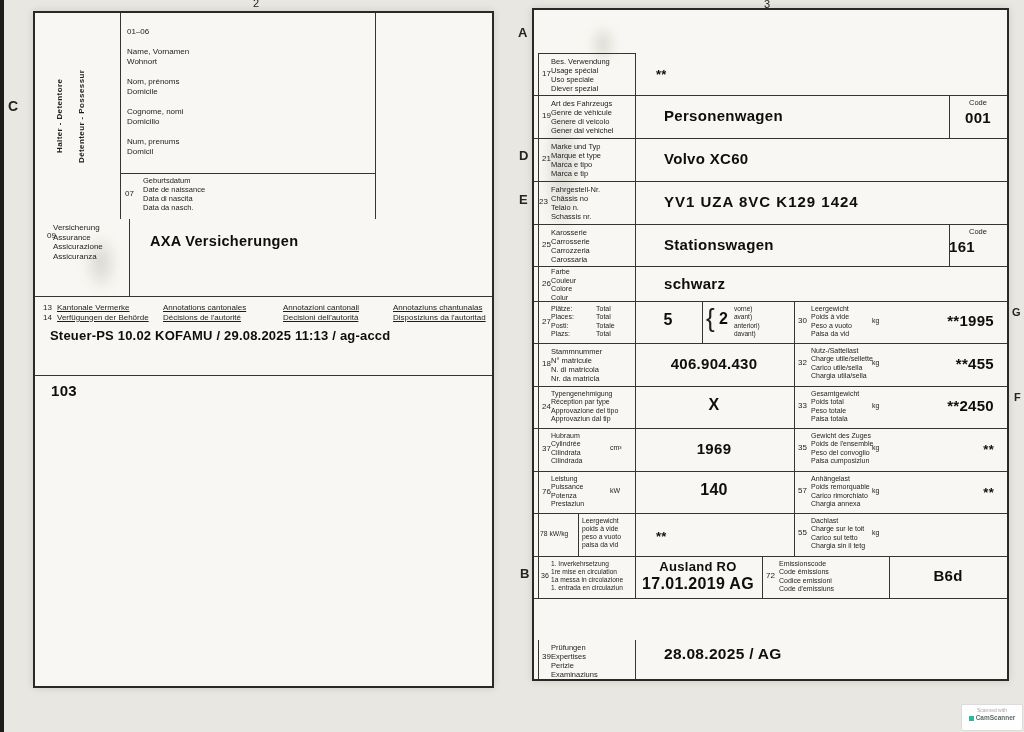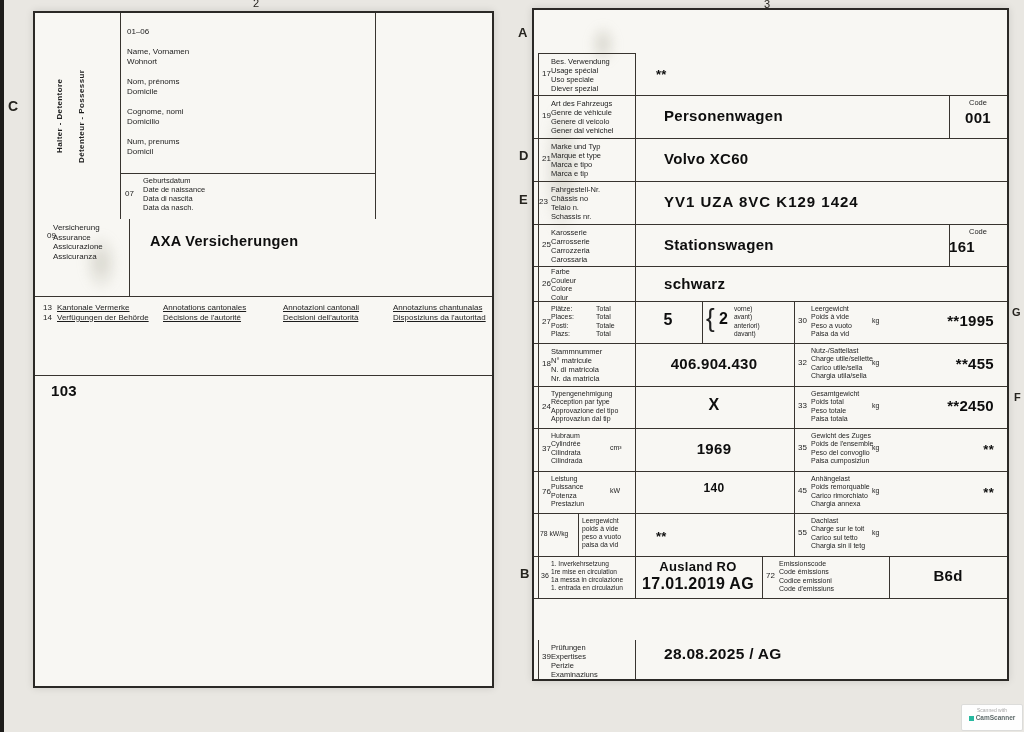--- a/index.html
+++ b/index.html
@@ -86,20 +86,21 @@
   <div class="lbl" style="left:8px;top:290px">13
 14</div>
   <div class="lbl ul" style="left:22px;top:290px">Kantonale Vermerke
 Verfügungen der Behörde</div>
   <div class="lbl ul" style="left:128px;top:290px">Annotations cantonales
 Décisions de l'autorité</div>
   <div class="lbl ul" style="left:248px;top:290px">Annotazioni cantonali
 Decisioni dell'autorità</div>
   <div class="lbl ul" style="left:358px;top:290px">Annotaziuns chantunalas
 Disposiziuns da l'autoritad</div>
+  <span class="val" style="left:15px;top:315px;font-size:13px;letter-spacing:.2px">Steuer-PS 10.02 KOFAMU / 29.08.2025 11:13 / ag-accd</span>
 
   <div class="hl" style="left:0;top:362px;width:457px"></div>
 
   <span class="val" style="left:16px;top:369px;font-size:15px">103</span>
 </div>
 
 <div class="page" style="left:532px;top:8px;width:473px;height:669px">
   <div class="smudge" style="left:8px;top:90px;width:40px;height:140px"></div>
   <div class="smudge" style="left:55px;top:14px;width:28px;height:40px"></div>
 
@@ -255,23 +256,23 @@
   </div>
 
   <div class="row" style="top:461px;height:42px">
     <div class="lbox" style="left:4px;width:96px"></div>
     <span class="num" style="left:8px;top:16px">76</span>
     <div class="lbl" style="left:17px;top:4px;font-size:7px">Leistung
 Puissance
 Potenza
 Prestaziun</div>
     <span class="lbl" style="left:76px;top:16px;font-size:7px">kW</span>
-    <span class="val" style="left:100px;width:160px;text-align:center;top:10px;font-size:12px">140</span>
-    <div class="vl" style="left:260px;top:0;height:100%"></div>
-    <span class="num" style="left:264px;top:15px">45</span>
+    <span class="val" style="left:100px;width:160px;text-align:center;top:10px;font-size:16px">140</span>
+    <div class="vl" style="left:260px;top:0;height:100%"></div>
+    <span class="num" style="left:264px;top:15px">57</span>
     <div class="lbl" style="left:277px;top:4px;font-size:7px">Anhängelast
 Poids remorquable
 Carico rimorchiato
 Chargia annexa</div>
     <span class="lbl" style="left:338px;top:16px;font-size:7px">kg</span>
     <span class="val" style="left:356px;width:104px;text-align:right;top:14px;font-size:13px">**</span>
   </div>
 
   <div class="row" style="top:503px;height:43px">
     <div class="lbox" style="left:4px;width:96px"></div>

